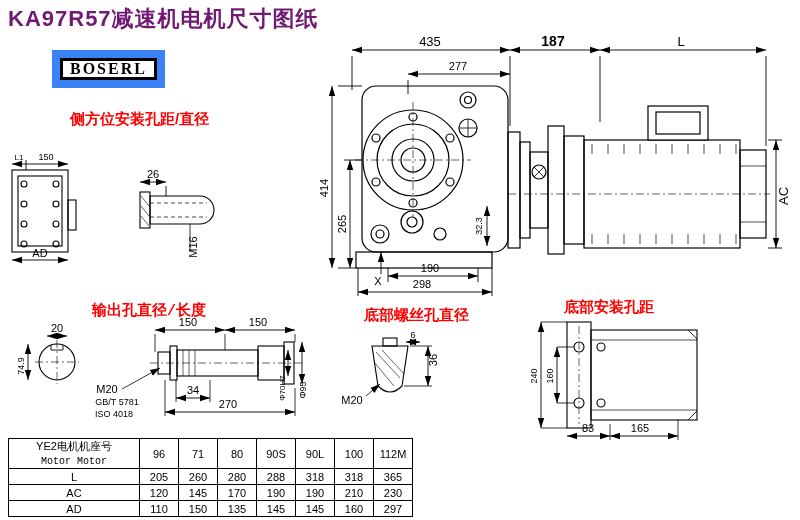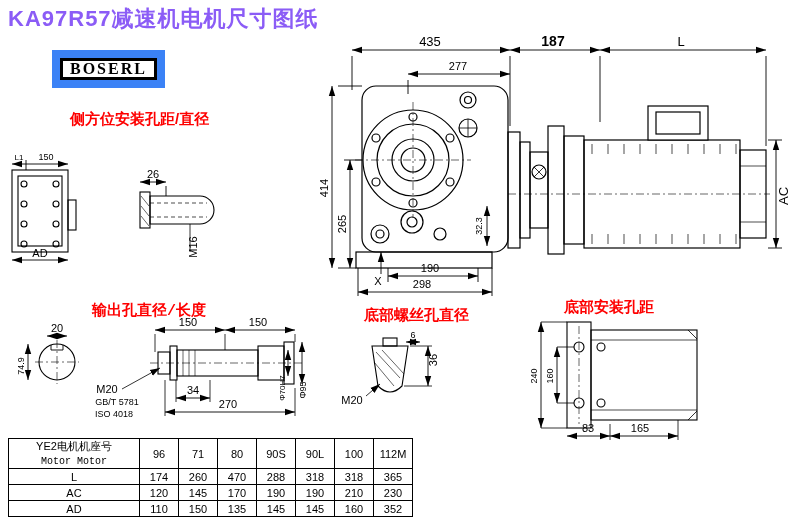--- a/index.html
+++ b/index.html
@@ -1,21 +1,21 @@
 <!DOCTYPE html>
 <html><head>
 <meta charset="utf-8">
 <style>
   html,body{margin:0;padding:0;}
   body{
     width:800px;height:520px;position:relative;background:#fff;overflow:hidden;
     font-family:"Liberation Sans",sans-serif;color:#000;
   }
   .title{
-    position:absolute;left:8px;top:4px;font-size:22px;font-weight:bold;color:#8b5cf6;
+    position:absolute;left:8px;top:4px;font-size:22px;font-weight:bold;color:#701a75;
     letter-spacing:1px;
   }
   .logo{
     position:absolute;left:52px;top:50px;border:8px solid #3b82f6;padding:2px 10px;
     font-family:"Liberation Serif",serif;font-weight:bold;font-size:16px;letter-spacing:2px;
     box-shadow:0 0 0 2px #fff,0 0 0 3px #000 inset;
   }
   .red-label{
     position:absolute;color:#fe0000;font-weight:bold;font-size:15px;white-space:nowrap;margin-left:8px;
   }
@@ -293,23 +293,23 @@
     <th>96</th>
     <th>71</th>
     <th>80</th>
     <th>90S</th>
     <th>90L</th>
     <th>100</th>
     <th>112M</th>
   </tr>
   <tr class="data">
     <td class="col-label">L</td>
-    <td>174</td>
+    <td>205</td>
     <td>260</td>
-    <td>470</td>
+    <td>280</td>
     <td>288</td>
     <td>318</td>
     <td>318</td>
     <td>365</td>
   </tr>
   <tr class="data">
     <td class="col-label">AC</td>
     <td>120</td>
     <td>145</td>
     <td>170</td>
@@ -319,16 +319,16 @@
     <td>230</td>
   </tr>
   <tr class="data">
     <td class="col-label">AD</td>
     <td>110</td>
     <td>150</td>
     <td>135</td>
     <td>145</td>
     <td>145</td>
     <td>160</td>
-    <td>352</td>
+    <td>297</td>
   </tr>
 </tbody>
   </table>
 
 </body></html>

